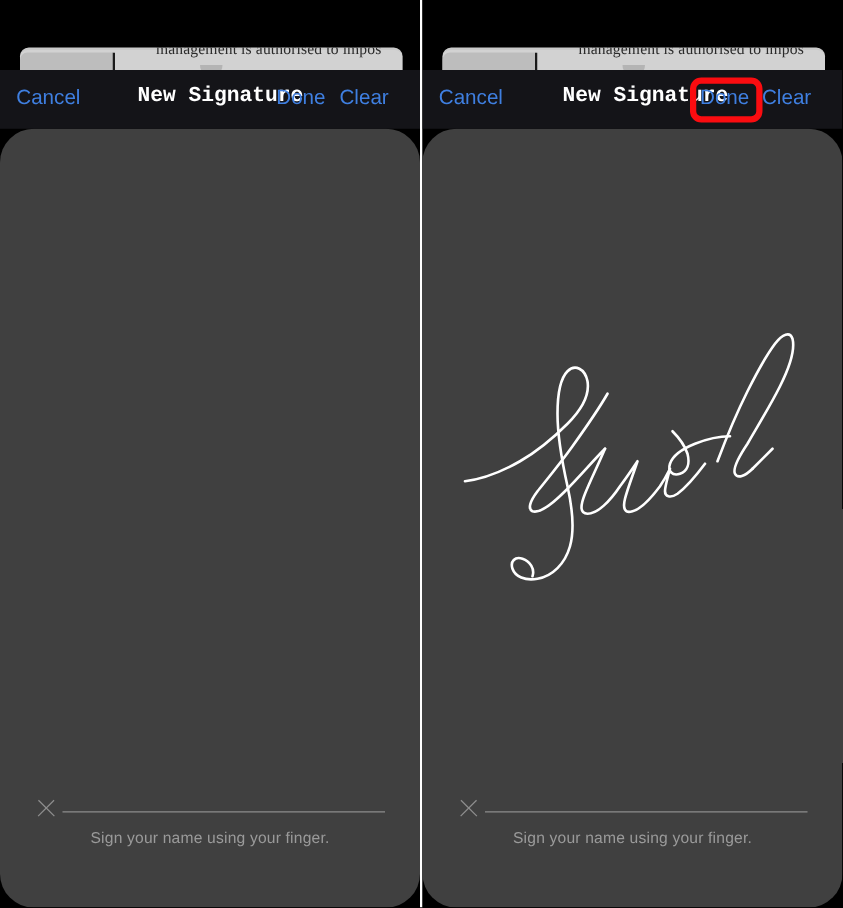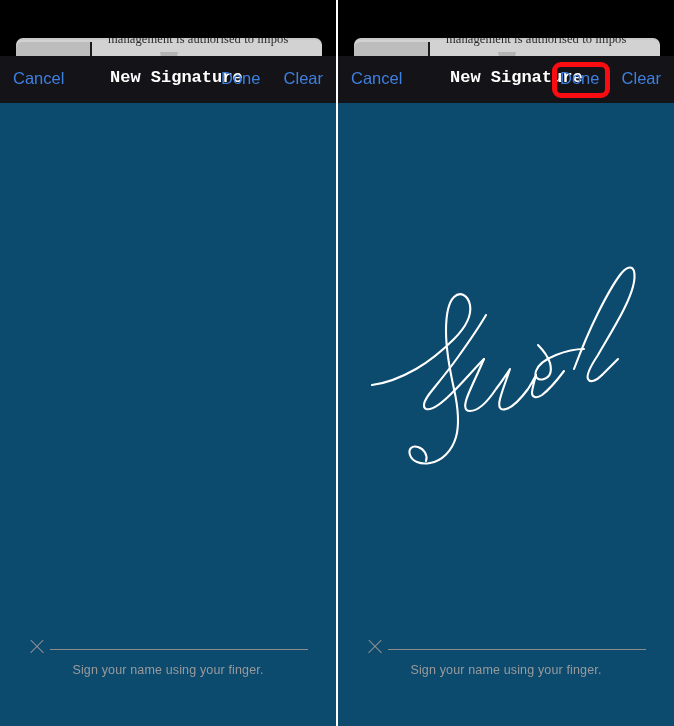--- a/index.html
+++ b/index.html
@@ -81,20 +81,21 @@
     height: 24px;
     background: #bdbdbd;
     border-top-left-radius: 6px;
     border-right: 2px solid #1b1b1b;
   }
   .doc-text {
     position: absolute;
     left: 0;
     right: 0;
     top: -8px;
+    text-align: center;
     font-family: "Liberation Serif", serif;
     font-size: 12.5px;
     color: #2b2b2b;
     white-space: nowrap;
     letter-spacing: 0.1px;
     padding-left: 92px;
     box-sizing: border-box;
   }
   .doc-notch {
     position: absolute;
@@ -146,21 +147,21 @@
     line-height: 1;
     font-family: Liberation Mono, monospace;
   }
   .tb-done {
     position: absolute;
     top: 14px;
     text-align: center;
   }
   .tb-clear {
     position: absolute;
-    right: 13px;
+    right: 25px;
     top: 14px;
   }
 
   
   .panel-a .tb-title { left: 110px; }
   .panel-a .tb-done  { left: 221px; }
 
   
   .panel-b .tb-title { left: 112px; }
   .panel-b .tb-done  { left: 222px; z-index: 7; }
@@ -178,22 +179,23 @@
     z-index: 6;
   }
 
   
   .canvas {
     position: absolute;
     left: 0;
     right: 0;
     top: 103px;
     bottom: 0;
-    background: #0c4a6e;
-    overflow: hidden;
+    background: #404040;
+    overflow: hidden;
+    border-radius: 27px;
   }
   .sig-ink {
     position: absolute;
     left: 30px;
     top: 130px;
     width: 276px;
     height: 250px;
   }
   .sig-ink svg { display: block; width: 100%; height: 100%; }
 

